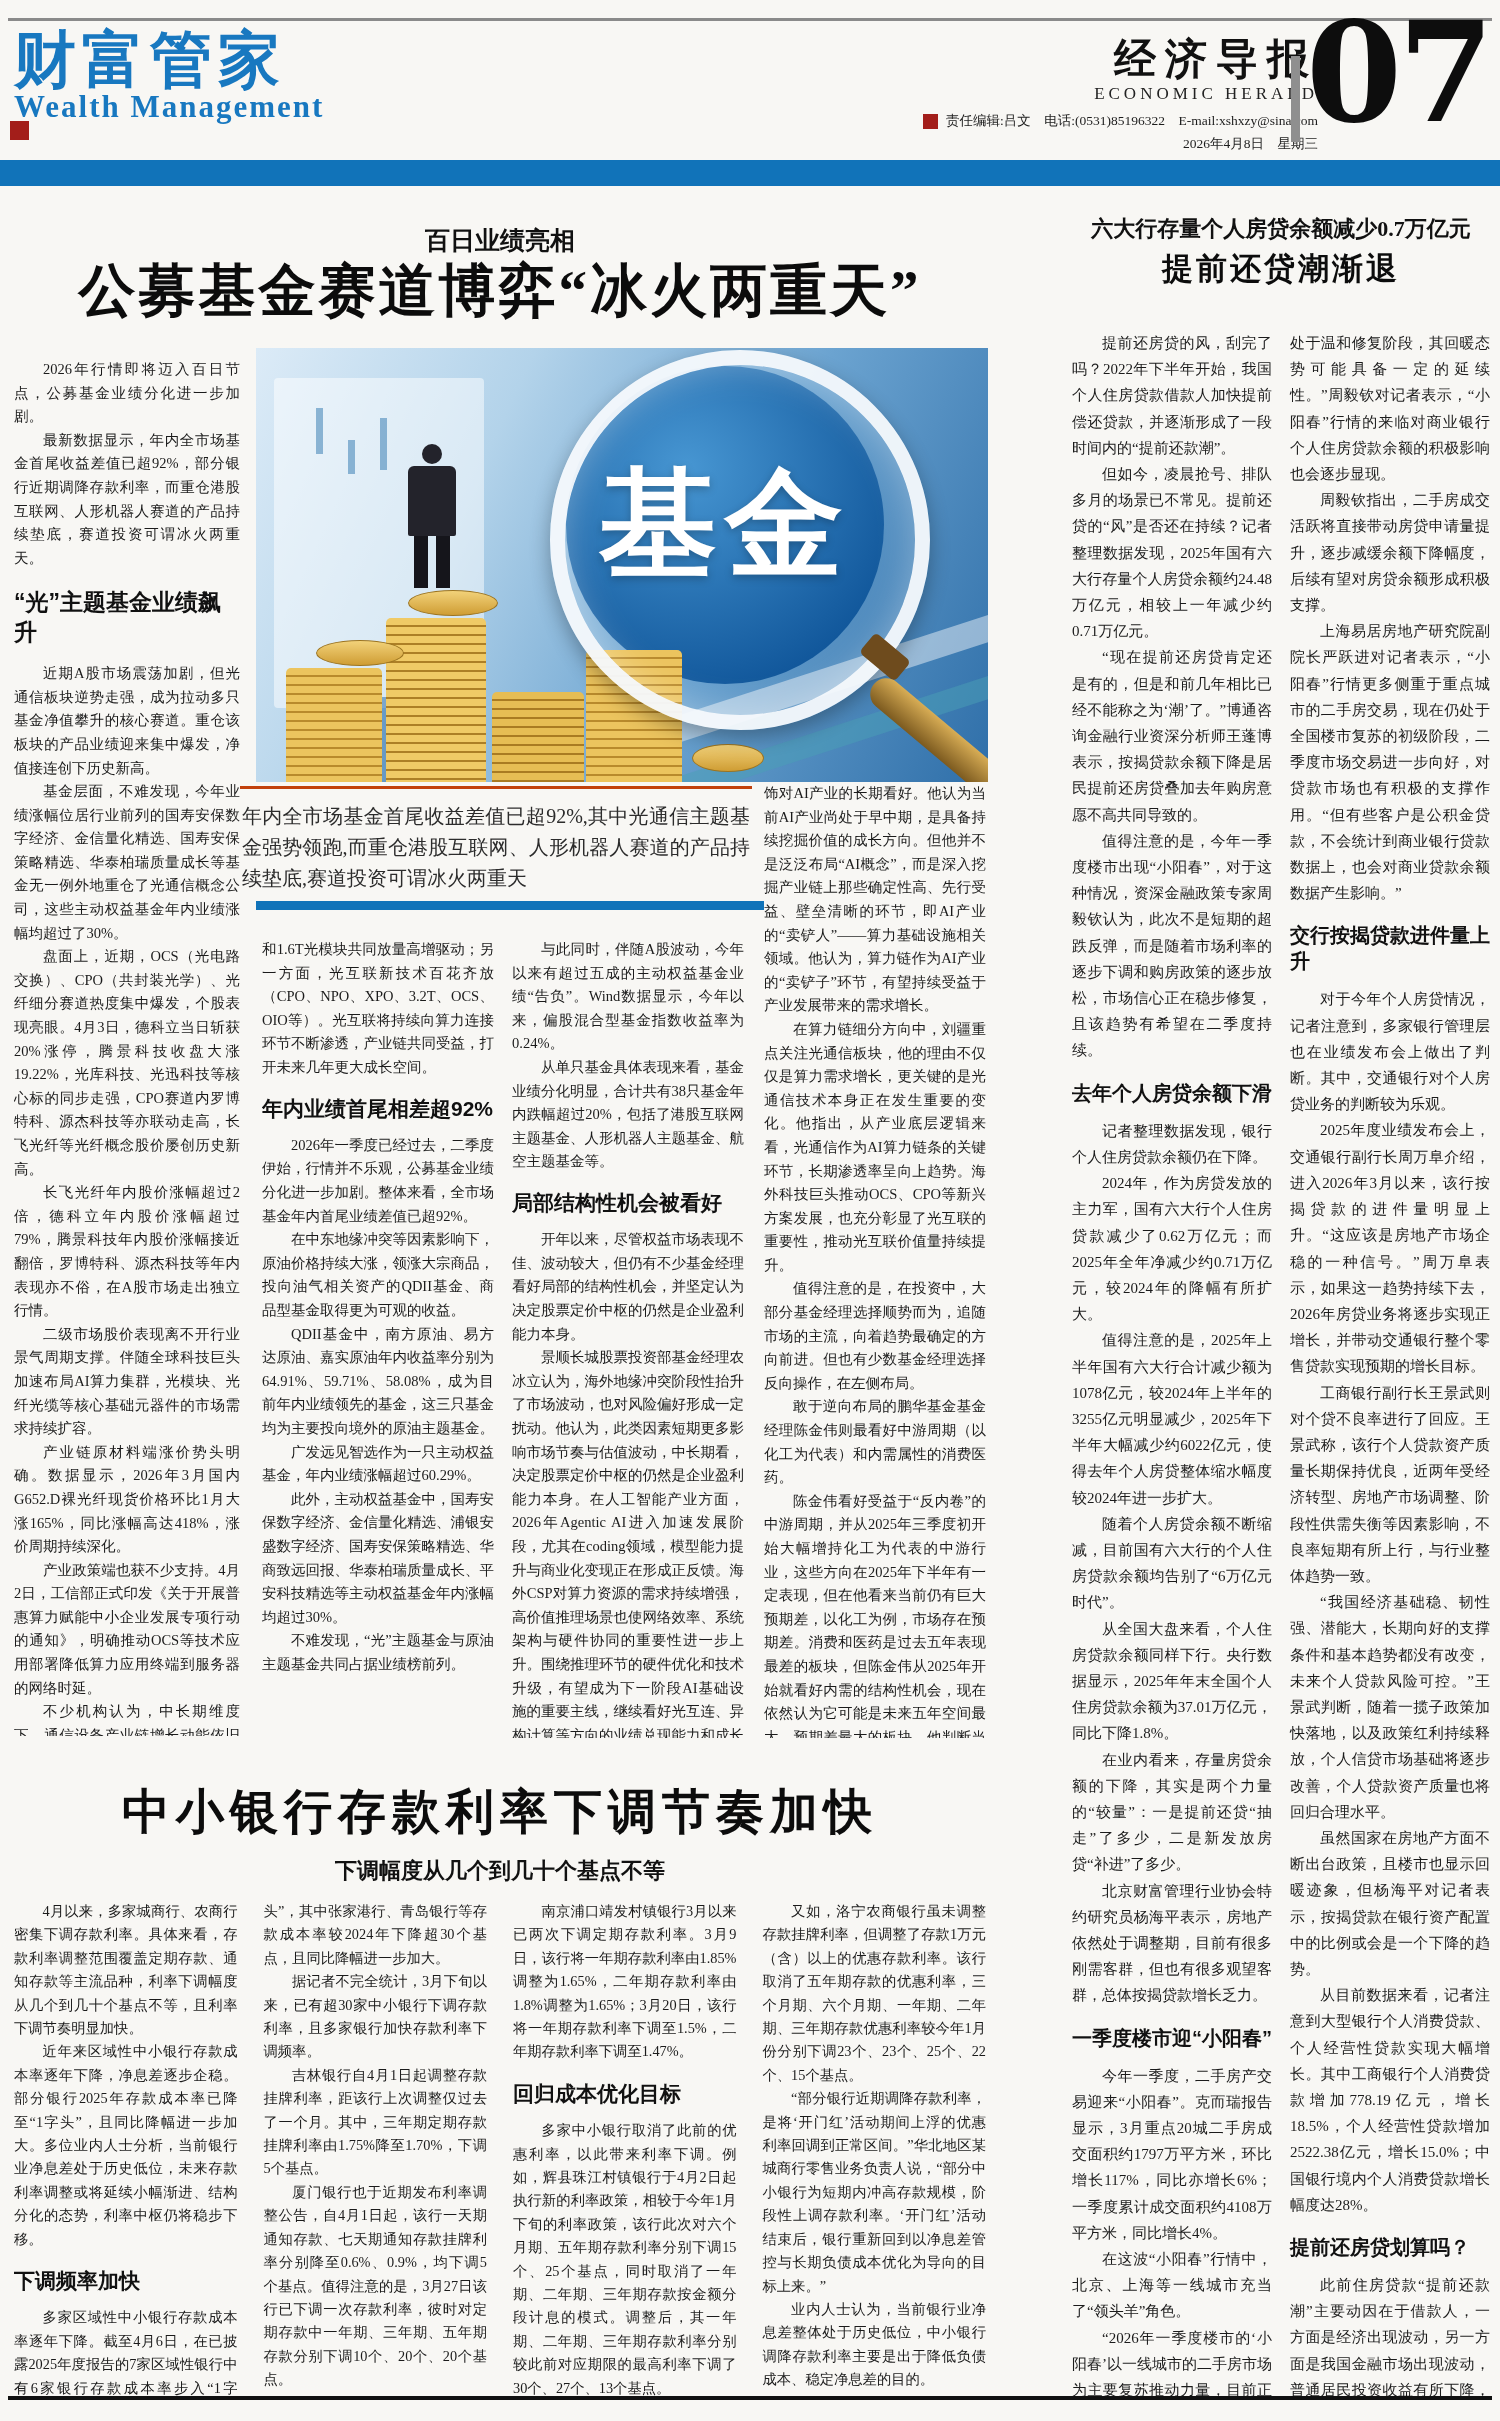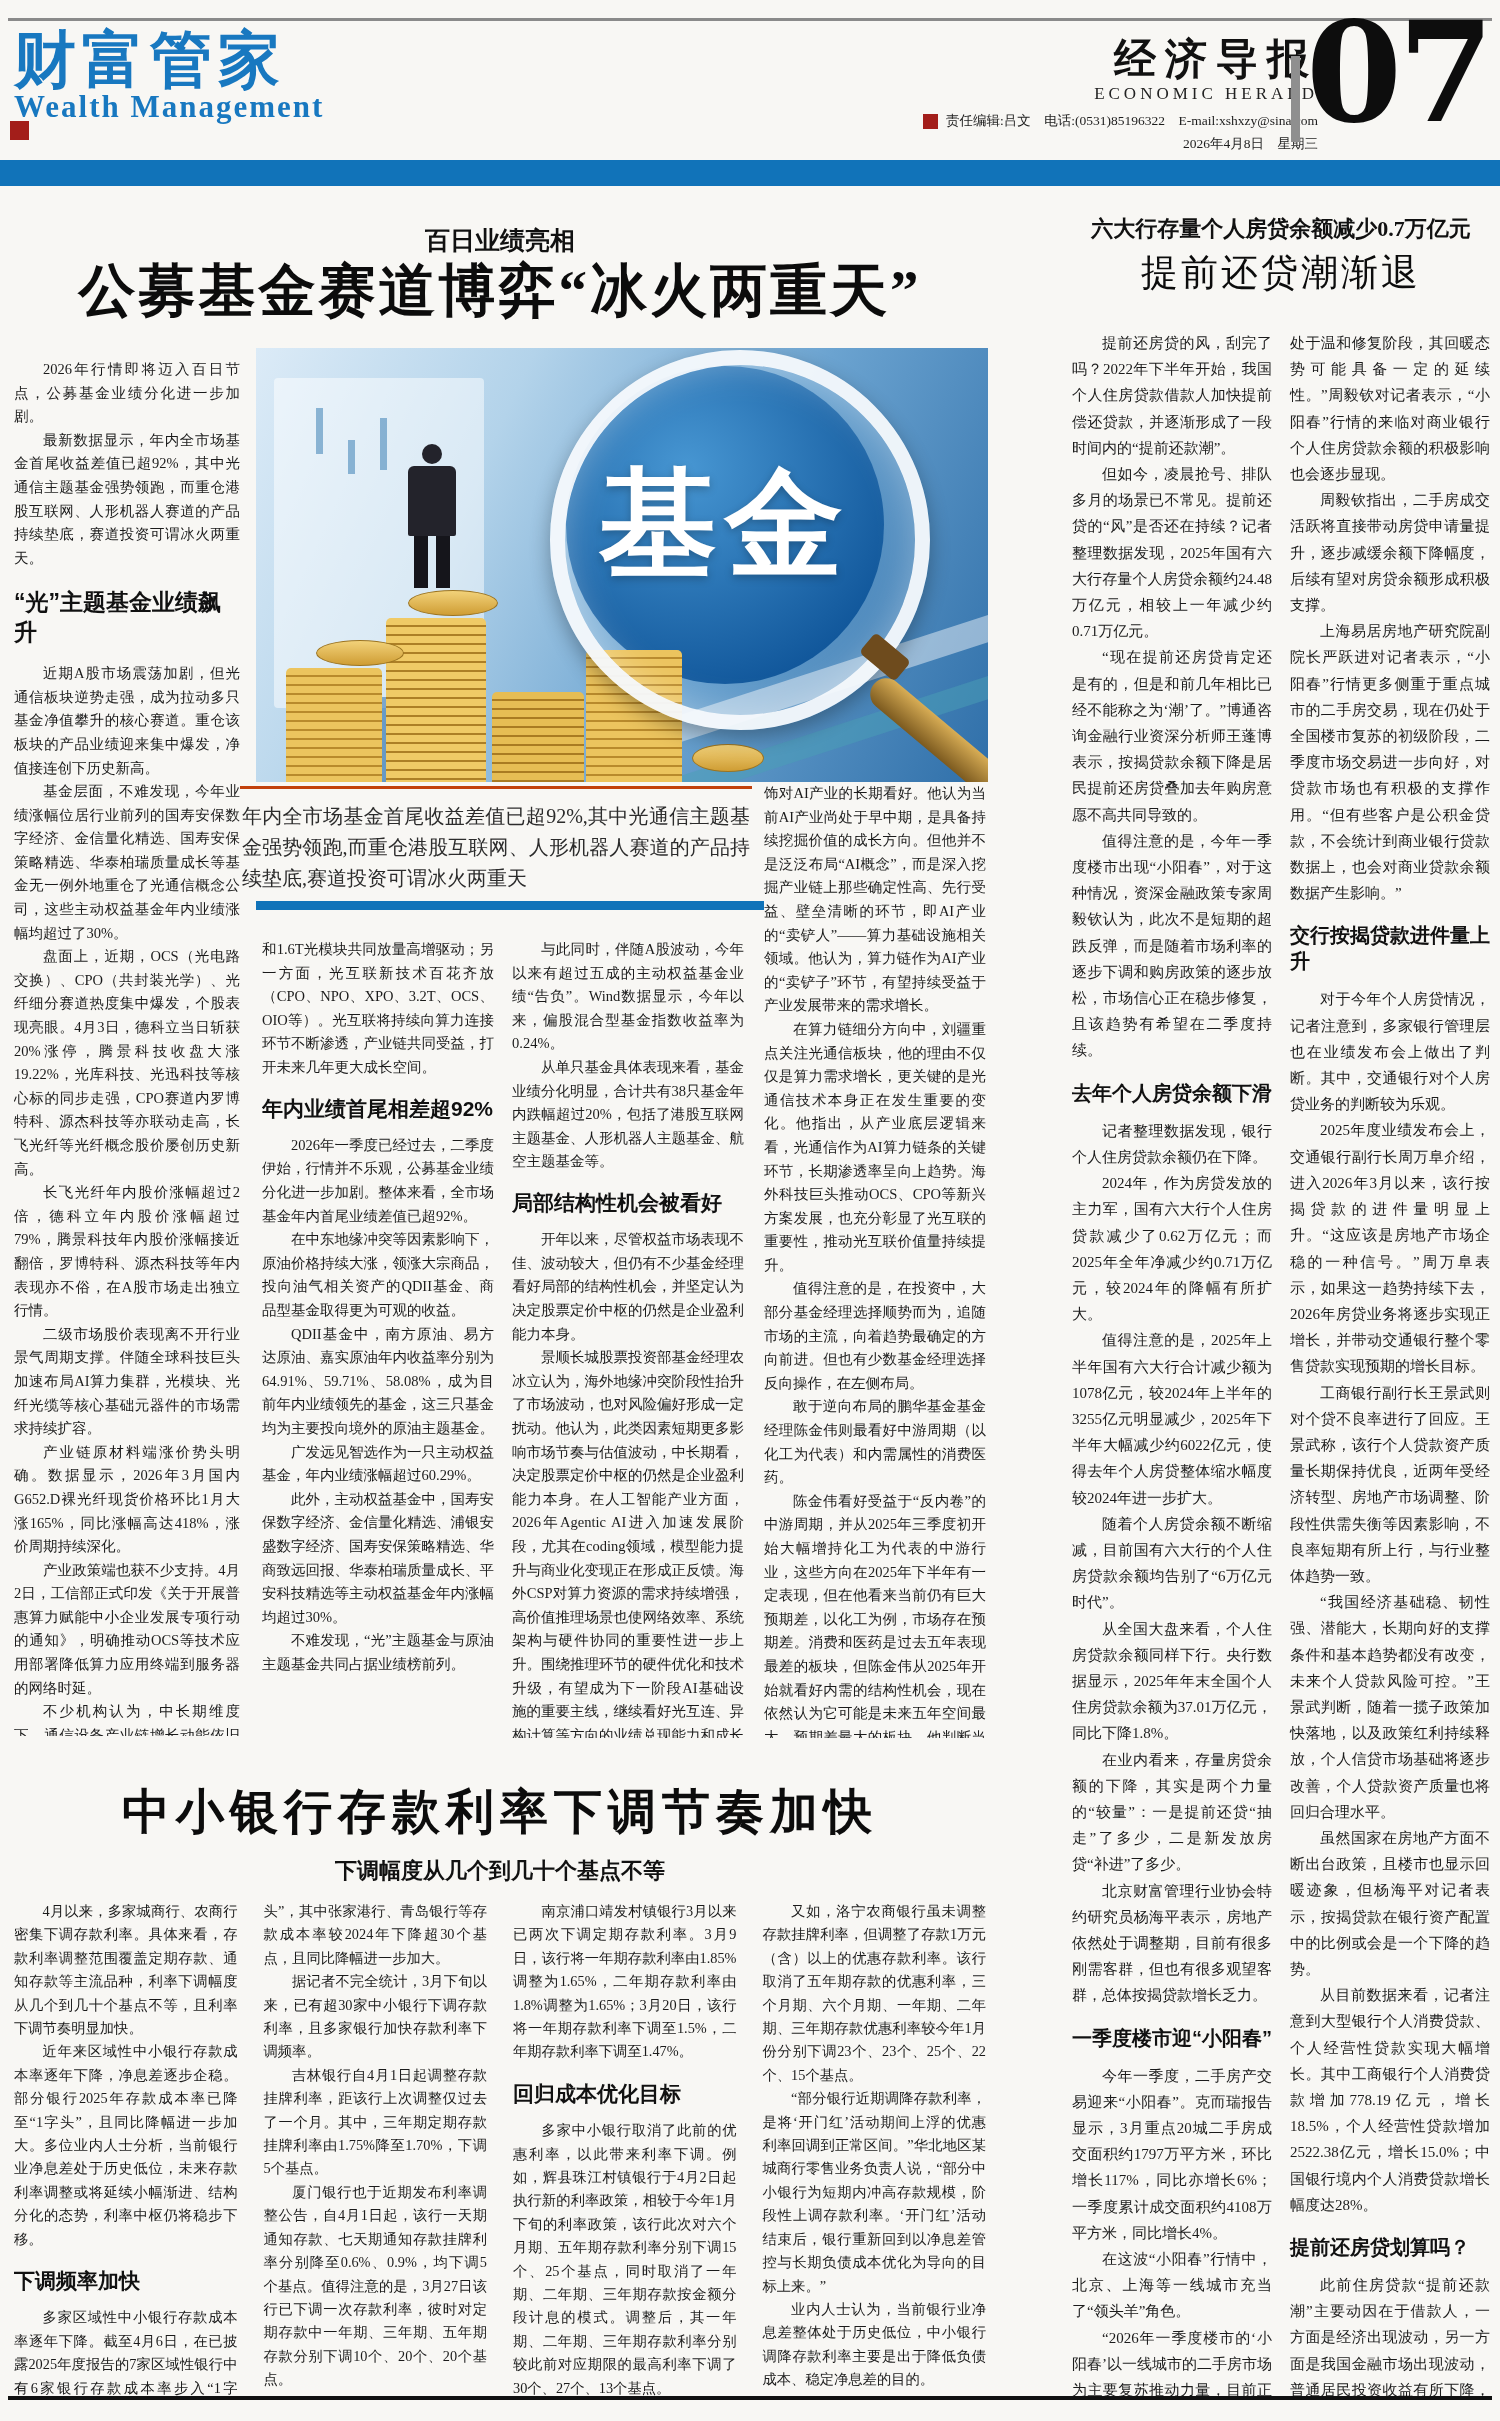--- a/index.html
+++ b/index.html
@@ -63,21 +63,21 @@
   .figure-body{position:absolute;background:#23232b;border-radius:6px 6px 2px 2px;}
   .figure-leg{position:absolute;background:#15151b;}
   
   .caption{position:absolute;left:240px;top:786px;width:508px;border-top:3px solid #c2410c;
            padding:12px 2px 10px;font-size:20px;line-height:31px;color:#2c2c2c;text-align:justify;}
   .caption-bar{position:absolute;left:256px;top:901px;width:508px;height:9px;background:#1173b9;}
   
   .r-kicker{position:absolute;left:1072px;top:214px;width:418px;text-align:center;
             font-size:22px;font-weight:bold;color:#111;}
   .r-headline{position:absolute;left:1072px;top:248px;width:418px;text-align:center;
-              font-size:37px;font-weight:400;letter-spacing:3px;color:#0c0c0c;}
+              font-size:31px;font-weight:700;letter-spacing:3px;color:#0c0c0c;}
   .rbody{position:absolute;left:1072px;top:330px;width:418px;height:2080px;overflow:hidden;
          columns:2;column-gap:18px;column-fill:balance;}
   .rbody .para{font-size:15px;line-height:26.2px;}
   .rbody .subhead{font-size:20px;margin:16px 0 12px;}
   
   .b-headline{position:absolute;left:14px;top:1780px;width:972px;text-align:center;
               font-size:48px;font-weight:900;letter-spacing:6px;color:#0c0c0c;}
   .b-subhead{position:absolute;left:14px;top:1856px;width:972px;text-align:center;
              font-family:"Liberation Sans","DejaVu Sans",sans-serif;font-size:22px;font-weight:bold;color:#111;}
   .bbody{position:absolute;left:14px;top:1900px;width:972px;height:514px;overflow:hidden;
@@ -141,21 +141,21 @@
     <div class="figure-leg" style="left:180px;top:188px;width:14px;height:52px;"></div>
     <div class="ring"></div>
     <div class="ferrule"></div>
     <div class="handle"></div>
   </div>
   <div class="caption">年内全市场基金首尾收益差值已超92%,其中光通信主题基金强势领跑,而重仓港股互联网、人形机器人赛道的产品持续垫底,赛道投资可谓冰火两重天</div>
   <div class="caption-bar"></div>
 
   <div class="mcol" id="mcol1">
       <p class="para">2026年行情即将迈入百日节点，公募基金业绩分化进一步加剧。</p>
-      <p class="para">最新数据显示，年内全市场基金首尾收益差值已超92%，其中光通信主题基金强势领跑，而重仓港股互联网、人形机器人赛道的产品持续垫底，赛道投资可谓冰火两重天。</p>
+      <p class="para">最新数据显示，年内全市场基金首尾收益差值已超92%，部分银行近期调降存款利率，而重仓港股互联网、人形机器人赛道的产品持续垫底，赛道投资可谓冰火两重天。</p>
       <h3 class="subhead">“光”主题基金业绩飙升</h3>
       <p class="para">近期A股市场震荡加剧，但光通信板块逆势走强，成为拉动多只基金净值攀升的核心赛道。重仓该板块的产品业绩迎来集中爆发，净值接连创下历史新高。</p>
       <p class="para">基金层面，不难发现，今年业绩涨幅位居行业前列的国寿安保数字经济、金信量化精选、国寿安保策略精选、华泰柏瑞质量成长等基金无一例外地重仓了光通信概念公司，这些主动权益基金年内业绩涨幅均超过了30%。</p>
       <p class="para">盘面上，近期，OCS（光电路交换）、CPO（共封装光学）、光纤细分赛道热度集中爆发，个股表现亮眼。4月3日，德科立当日斩获20%涨停，腾景科技收盘大涨19.22%，光库科技、光迅科技等核心标的同步走强，CPO赛道内罗博特科、源杰科技等亦联动走高，长飞光纤等光纤概念股价屡创历史新高。</p>
       <p class="para">长飞光纤年内股价涨幅超过2倍，德科立年内股价涨幅超过79%，腾景科技年内股价涨幅接近翻倍，罗博特科、源杰科技等年内表现亦不俗，在A股市场走出独立行情。</p>
       <p class="para">二级市场股价表现离不开行业景气周期支撑。伴随全球科技巨头加速布局AI算力集群，光模块、光纤光缆等核心基础元器件的市场需求持续扩容。</p>
       <p class="para">产业链原材料端涨价势头明确。数据显示，2026年3月国内G652.D裸光纤现货价格环比1月大涨165%，同比涨幅高达418%，涨价周期持续深化。</p>
       <p class="para">产业政策端也获不少支持。4月2日，工信部正式印发《关于开展普惠算力赋能中小企业发展专项行动的通知》，明确推动OCS等技术应用部署降低算力应用终端到服务器的网络时延。</p>
       <p class="para">不少机构认为，中长期维度下，通信设备产业链增长动能依旧坚实，当前AI算力需求爆发尚处于初期，全球大型数据中心建设浪潮持续推进，将长期支撑光纤、光模块等上游核心元器件的景气度上行。如天风证券指出，坚定不移看好光互联的持续性行情（光芯片、光器件、光模块、光设备、光交换、光纤光缆）。一方面，800G</p>
     </div>

